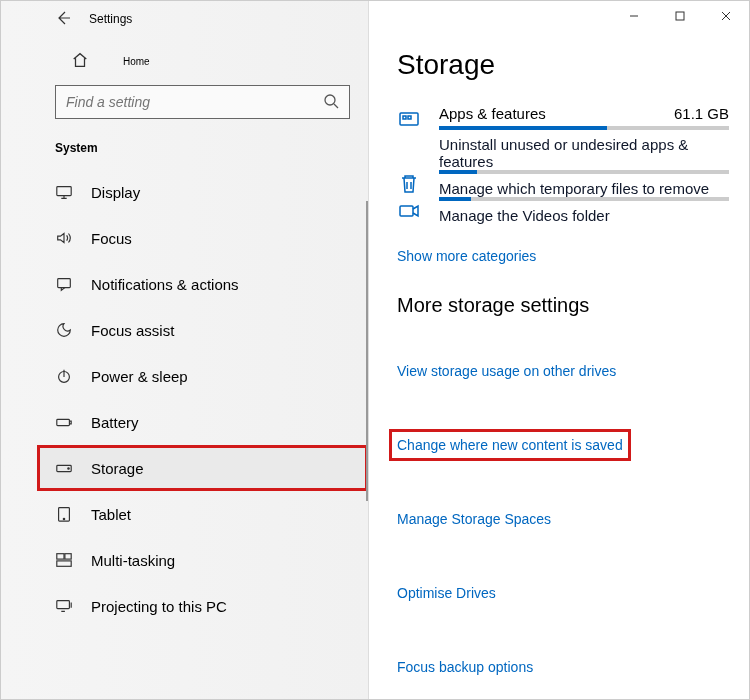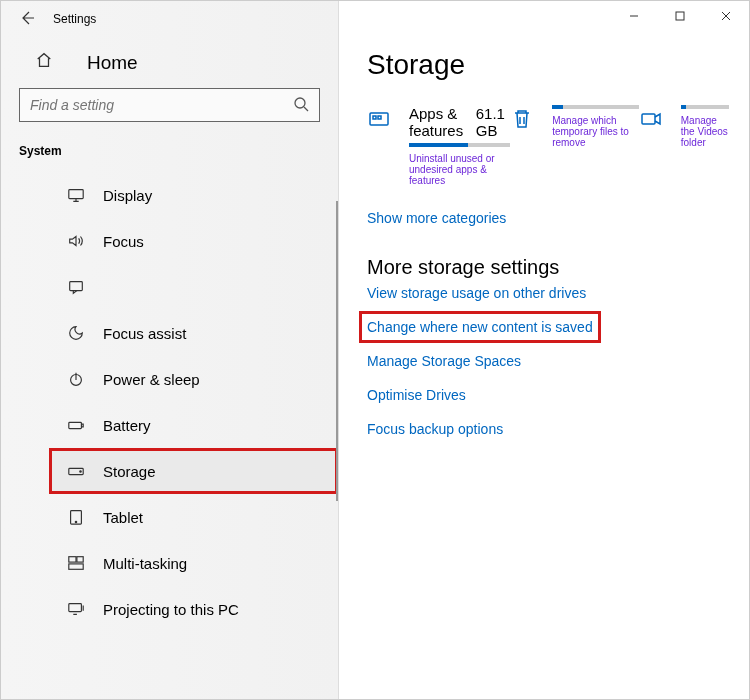--- a/index.html
+++ b/index.html
@@ -9,26 +9,27 @@
     color: #000;
     background: #fff;
     width: 750px;
     height: 700px;
     overflow: hidden;
     position: relative;
     border: 1px solid #ccc;
   }
   .app { display: flex; width: 100%; height: 100%; }
   .sidebar {
-    width: 338px;
+    width: 368px;
     background: linear-gradient(to right, #f5f5f5, #f1f1f1);
     display: flex;
     flex-direction: column;
     border-right: 1px solid #ddd;
     position: relative;
+    padding-left: 36px;
   }
   .sidebar-scroll {
     position: absolute;
     right: 0; top: 200px;
     width: 2px; height: 300px;
     background: #999;
   }
   .titlebar {
     display: flex;
     align-items: center;
@@ -38,21 +39,21 @@
   }
   .titlebar svg { width: 16px; height: 16px; }
   .titlebar-title { font-size: 12px; }
   .home-row {
     display: flex;
     align-items: center;
     gap: 18px;
     padding: 14px 18px 14px 18px;
   }
   .home-row svg { width: 18px; height: 18px; }
-  .home-row span { font-size: 19px; margin-left: 16px; }
+  .home-row span { font-size: 10px; margin-left: 16px; }
   .search-wrap { padding: 0 18px 16px 18px; }
   .search {
     display: flex;
     align-items: center;
     border: 1px solid #666;
     background: #fafafa;
     height: 34px;
     padding: 0 10px;
   }
   .search input {
@@ -71,21 +72,20 @@
     font-size: 12px;
   }
   .nav { display: flex; flex-direction: column; gap: 0; }
   .nav-item {
     display: flex;
     align-items: center;
     gap: 18px;
     padding: 14px 18px;
     cursor: pointer;
     position: relative;
-    margin-left: 48px;
   }
   .nav-item svg { width: 18px; height: 18px; flex-shrink: 0; }
   .nav-item span { font-size: 15px; }
   .nav-item.highlighted {
     outline: 3px solid #d11a1a;
     outline-offset: -3px;
     background: #eaeaea;
   }
   .main {
     flex: 1;
@@ -101,21 +101,21 @@
   .wc-btn {
     width: 46px; height: 30px;
     display: flex; align-items: center; justify-content: center;
   }
   .wc-btn svg { width: 10px; height: 10px; }
   h1.page-title {
     font-weight: 400;
     font-size: 28px;
     margin: 30px 0 24px 0;
   }
-  .storage-list { display: flex; flex-direction: row; }
+  .storage-list { display: flex; flex-direction: column; }
   .storage-item { display: flex; gap: 18px; align-items: flex-start; }
   .storage-icon {
     width: 24px; height: 24px;
     color: #0067c0;
     flex-shrink: 0;
     margin-top: 2px;
   }
   .storage-icon svg { width: 100%; height: 100%; }
   .storage-body { flex: 1; }
   .storage-head {
@@ -127,26 +127,27 @@
     width: 100%; height: 4px;
     background: #ccc;
     margin-bottom: 6px;
     position: relative;
   }
   .progress-fill {
     height: 100%;
     background: #0067c0;
     position: absolute; left: 0; top: 0;
   }
-  .storage-desc { font-size: 10px; color: #6d28d9; }
+  .storage-desc { font-size: 15px; color: #0f172a; }
   .link {
     color: #0067c0;
     font-size: 14px;
     cursor: pointer;
     display: inline-block;
+    margin-top: 40px;
   }
   .show-more { margin: 24px 0 30px 0; }
   h2.subheading {
     font-weight: 400;
     font-size: 20px;
     margin-bottom: 6px;
   }
   .more-links { display: flex; flex-direction: column; gap: 18px; align-items: flex-start; }
   .link.boxed {
     outline: 3px solid #d11a1a;
@@ -203,20 +204,21 @@
         <svg viewBox="0 0 20 20" stroke="#333" stroke-width="1.3" fill="none">
             <path d="M3 8 H6 L10 5 V15 L6 12 H3 Z M13 7 Q15 10 13 13 M15 5 Q19 10 15 15"></path>
           </svg>
         <span>Focus</span>
       </div>
       <div class="nav-item">
         <svg viewBox="0 0 20 20" stroke="#333" stroke-width="1.3" fill="none">
             <rect x="3" y="4" width="14" height="10" rx="1"></rect>
             <path d="M7 14 L7 17 L11 14"></path>
           </svg>
+        <span>Notifications &amp; actions</span>
       </div>
       <div class="nav-item">
         <svg viewBox="0 0 20 20" stroke="#333" stroke-width="1.3" fill="none">
             <path d="M10 3 A7 7 0 1 0 17 10 A5 5 0 0 1 10 3 Z"></path>
           </svg>
         <span>Focus assist</span>
       </div>
       <div class="nav-item">
         <svg viewBox="0 0 20 20" stroke="#333" stroke-width="1.3" fill="none">
             <circle cx="10" cy="11" r="6"></circle>

